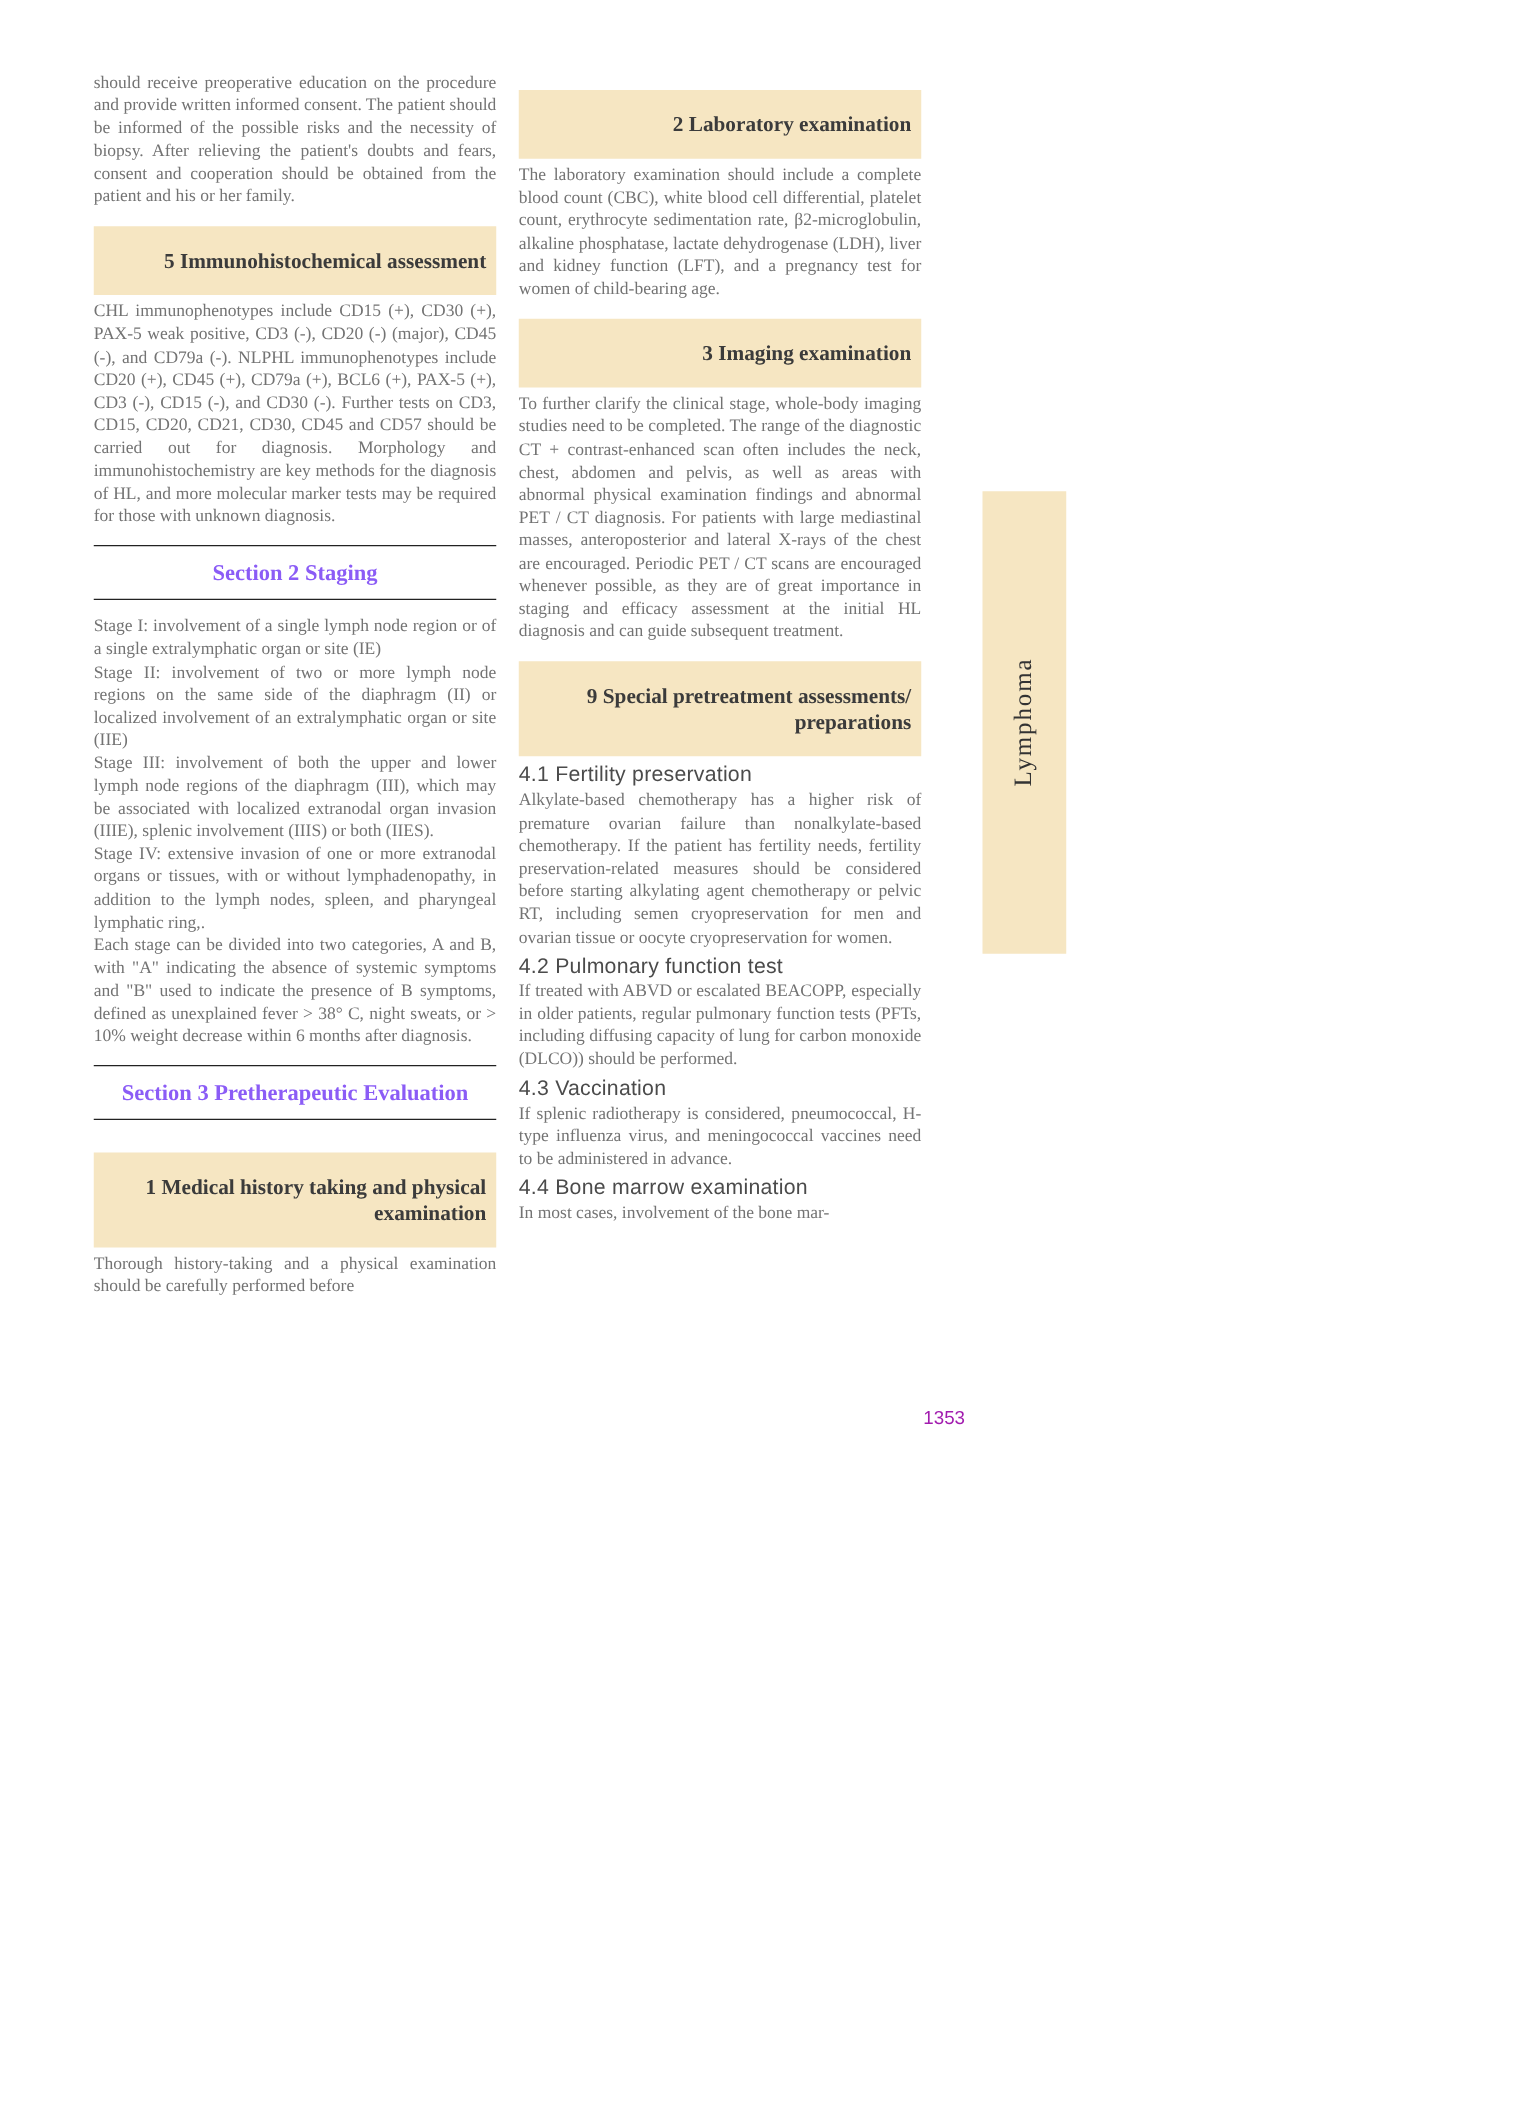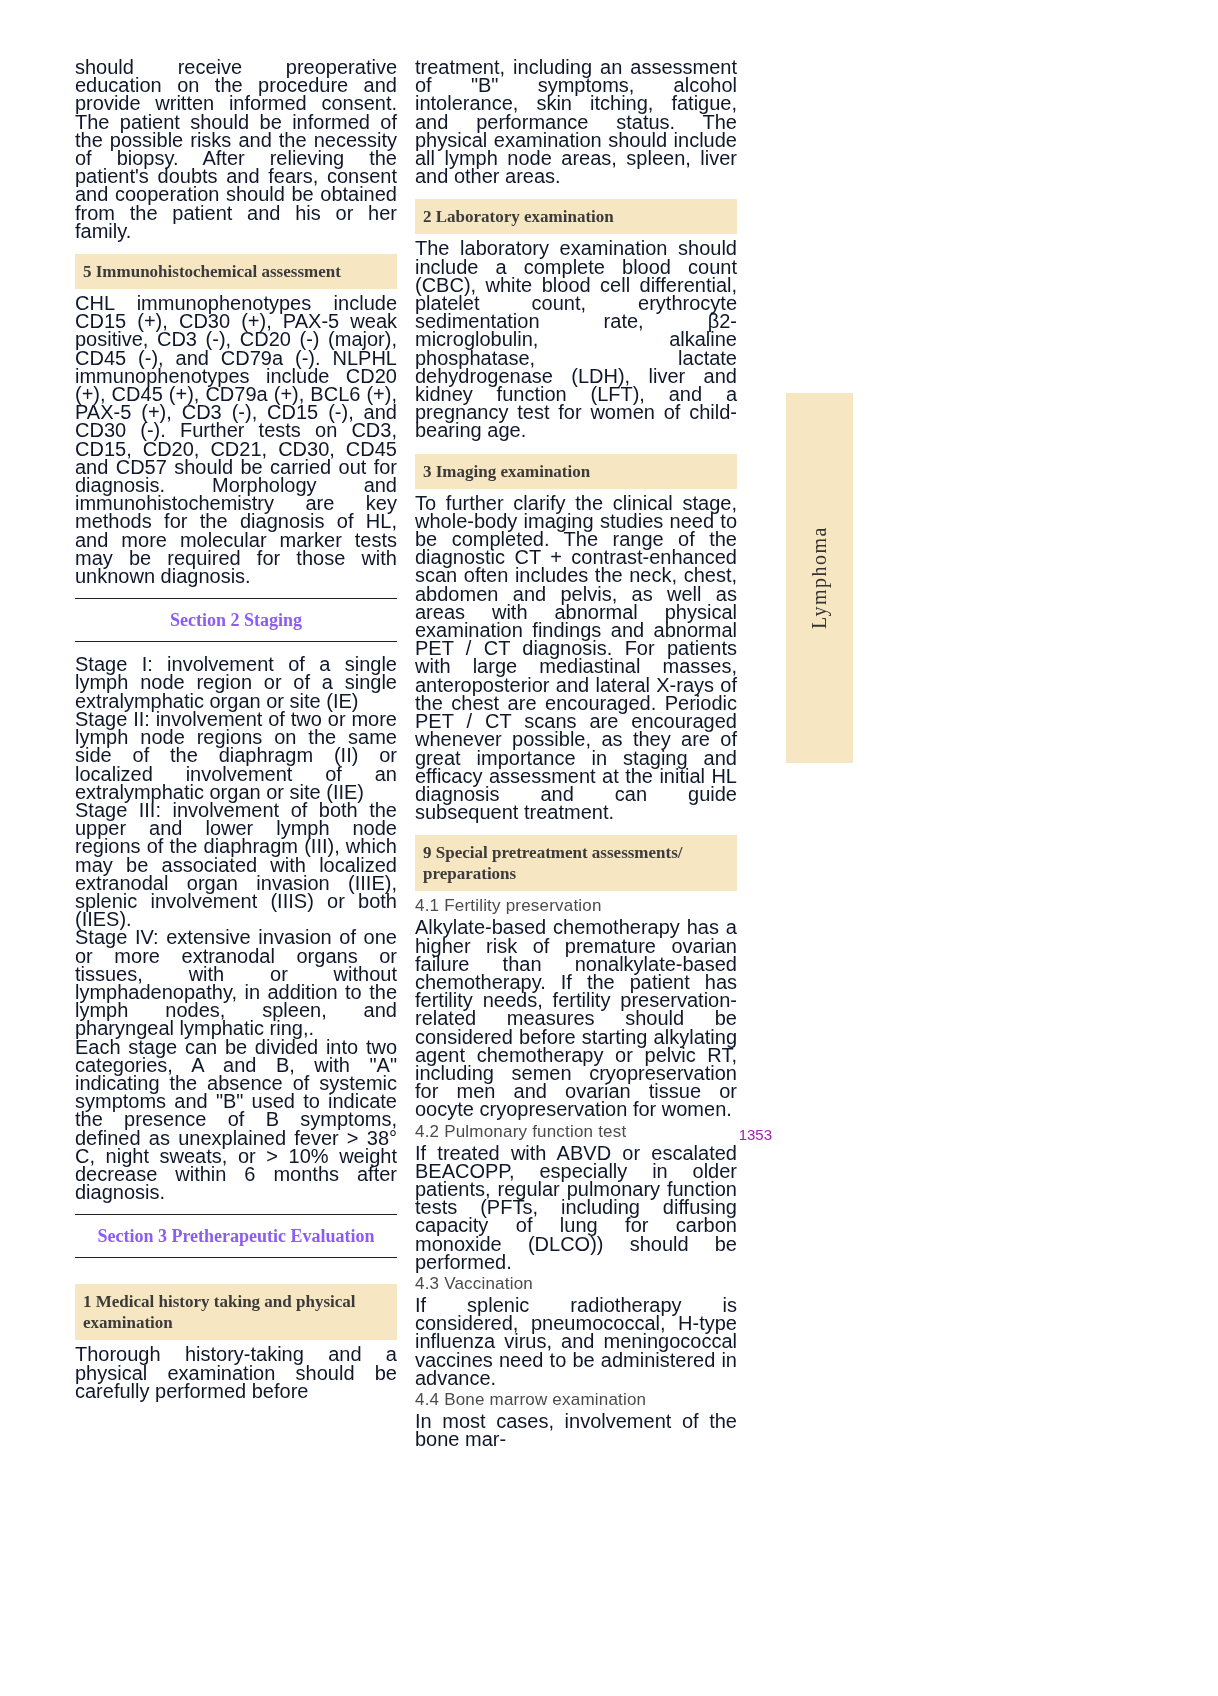--- a/index.html
+++ b/index.html
@@ -9,31 +9,31 @@
     position:relative;
     font-family:"Liberation Serif", serif;
   }
   .columns {
     position:absolute; left:75px; top:58px; width:662px;
     display:flex; gap:18px;
   }
   .col { width:322px; }
   p.body {
     margin:0;
-    font-family:Liberation Sans, sans-serif;
-    font-size:20px; line-height:18.2px;
+    font-family:Liberation Serif, serif;
+    font-size:14px; line-height:18.2px;
     text-align:justify; text-justify:inter-word;
-    color:#0f172a;
+    color:#737373;
   }
   .beige-head {
     background:#f6e6c2;
     font-family:"Liberation Serif", serif;
     font-weight:bold; font-size:17px; line-height:21px;
-    color:#3b3b3b; text-align:left;
-    padding:7px 8px; margin:14px 0 5px;
+    color:#3b3b3b; text-align:right;
+    padding:17px 8px; margin:14px 0 5px;
   }
   .mt-lg { margin-top:26px; }
   .section-head {
     font-family:"Liberation Serif", serif;
     font-weight:bold; font-size:18px; line-height:20px;
     color:#8b5cf6; text-align:center;
     border-top:1.6px solid #222; border-bottom:1.6px solid #222;
     padding:11px 0; margin:13px 0 13px;
   }
   .sub-head {
@@ -83,21 +83,20 @@
     <p class="body">Each stage can be divided into two categories, A and B, with "A" indicating the absence of systemic symptoms and "B" used to indicate the presence of B symptoms, defined as unexplained fever &gt; 38° C, night sweats, or &gt; 10% weight decrease within 6 months after diagnosis.</p>
 
     <div class="section-head">Section 3 Pretherapeutic Evaluation</div>
 
     <div class="beige-head mt-lg">1 Medical history taking and physical examination</div>
 
     <p class="body">Thorough history-taking and a physical examination should be carefully performed before</p>
   </div>
 
   <div class="col">
-    <p class="body">treatment, including an assessment of "B" symptoms, alcohol intolerance, skin itching, fatigue, and performance status. The physical examination should include all lymph node areas, spleen, liver and other areas.</p>
 
     <div class="beige-head">2 Laboratory examination</div>
 
     <p class="body">The laboratory examination should include a complete blood count (CBC), white blood cell differential, platelet count, erythrocyte sedimentation rate, β2-microglobulin, alkaline phosphatase, lactate dehydrogenase (LDH), liver and kidney function (LFT), and a pregnancy test for women of child-bearing age.</p>
 
     <div class="beige-head">3 Imaging examination</div>
 
     <p class="body">To further clarify the clinical stage, whole-body imaging studies need to be completed. The range of the diagnostic CT + contrast-enhanced scan often includes the neck, chest, abdomen and pelvis, as well as areas with abnormal physical examination findings and abnormal PET / CT diagnosis. For patients with large mediastinal masses, anteroposterior and lateral X-rays of the chest are encouraged. Periodic PET / CT scans are encouraged whenever possible, as they are of great importance in staging and efficacy assessment at the initial HL diagnosis and can guide subsequent treatment.</p>
 
     <div class="beige-head">9 Special pretreatment assessments/ preparations</div>

